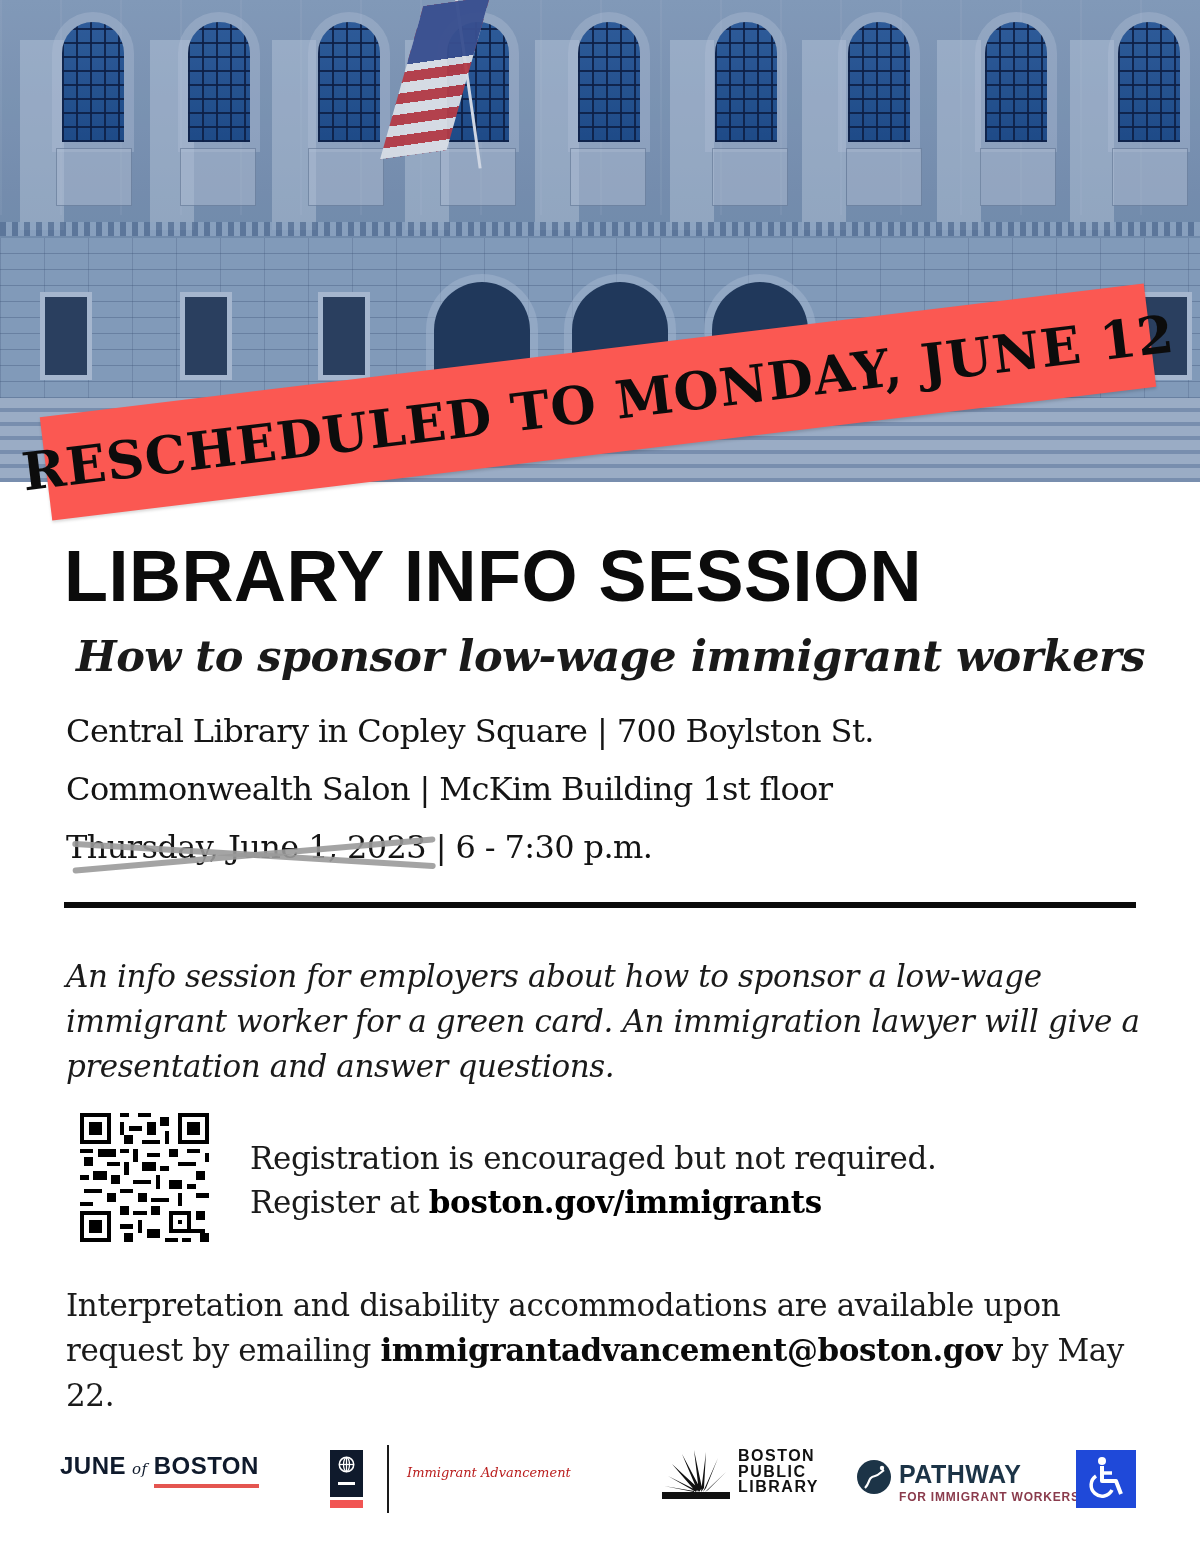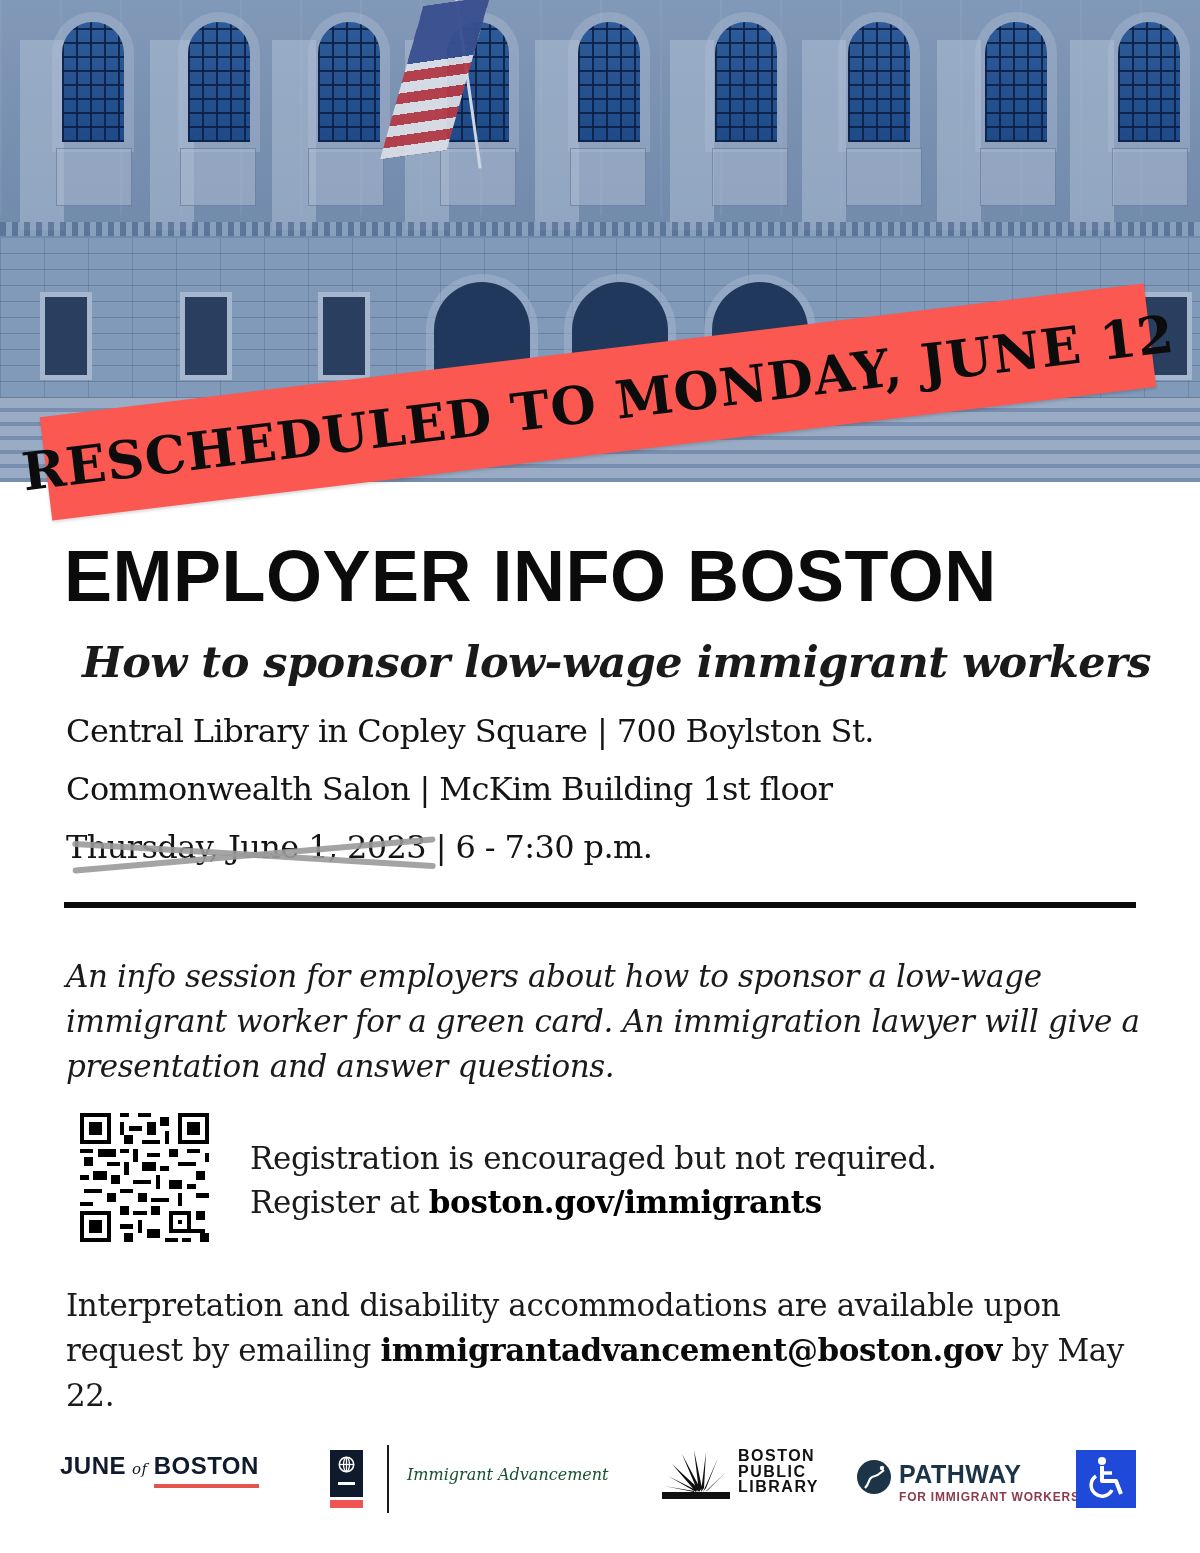--- a/index.html
+++ b/index.html
@@ -39,21 +39,21 @@
   .banner { position:absolute; left:42px; top:350px; width:1112px; height:104px;
             background:#fb5852; transform:rotate(-6.9deg); transform-origin:center;
             display:flex; align-items:center; justify-content:center;
             box-shadow: 0 2px 3px rgba(0,0,0,0.15); }
   .banner span { font-family:"DejaVu Serif", serif; font-weight:bold; font-size:52px; letter-spacing:1px; color:#0c0c0c; white-space:nowrap; }
 
   
   .title { position:absolute; left:64px; top:536px; width:1080px; margin:0;
            font-family:"Liberation Sans", sans-serif; font-weight:bold; font-size:72px; line-height:80px;
            letter-spacing:0.5px; color:#0b0b0b; }
-  .subtitle { position:absolute; left:66px; top:618px; margin:16px;
+  .subtitle { position:absolute; left:66px; top:618px; margin:10px;
            font-family:"DejaVu Serif", serif; font-style:italic; font-size:43px; line-height:56px; color:#1a1a1a; letter-spacing:-0.5px; }
 
   .venue { position:absolute; left:66px; top:702px; font-family:"DejaVu Serif", serif; font-size:32px; line-height:58px; color:#141414; letter-spacing:-0.6px; }
   .venue .line { display:block; white-space:nowrap; }
   .strike { position:relative; display:inline-block; }
   .strike::before { content:""; position:absolute; left:6px; right:-10px; top:34px; height:6px; background:#9a9a9a; border-radius:3px; transform:rotate(3.5deg); opacity:0.9; }
   .strike::after  { content:""; position:absolute; left:6px; right:-10px; top:34px; height:6px; background:#9a9a9a; border-radius:3px; transform:rotate(-5deg); opacity:0.9; }
 
   .rule { position:absolute; left:64px; top:902px; width:1072px; height:6px; background:#0b0b0b; }
 
@@ -72,21 +72,21 @@
   .cob { position:absolute; left:60px; top:22px; font-family:"Liberation Sans", sans-serif; font-weight:bold; font-size:24px; color:#0f1a2c; letter-spacing:0.5px; white-space:nowrap; }
   .cob .of { font-family:"DejaVu Serif", serif; font-style:italic; font-weight:normal; font-size:15px; margin:0 6px; }
   .cob .boston { position:relative; display:inline-block; }
   .cob .boston::after { content:""; position:absolute; left:0; right:0; bottom:-8px; height:4px; background:#e45550; }
   .oia-badge { position:absolute; left:330px; top:20px; width:33px; height:58px; }
   .oia-badge .box { width:33px; height:47px; background:#0f1a2c; position:relative; }
   .oia-badge .box .globe { position:absolute; left:8px; top:6px; width:17px; height:17px; }
   .oia-badge .box .bar { position:absolute; left:8px; top:32px; width:17px; height:3px; background:#fff; }
   .oia-badge .red { width:33px; height:8px; background:#f15553; margin-top:3px; }
   .divider-v { position:absolute; left:387px; top:15px; width:2px; height:68px; background:#1a1a1a; }
-  .oia-text { position:absolute; left:407px; top:35px; font-family:"DejaVu Serif", serif; font-style:italic; font-size:16px; color:#14532d; white-space:nowrap; }
+  .oia-text { position:absolute; left:407px; top:35px; font-family:"DejaVu Serif", serif; font-style:italic; font-size:13px; color:#b91c1c; white-space:nowrap; }
   .bpl { position:absolute; left:662px; top:18px; width:170px; height:60px; }
   .bpl .mark { position:absolute; left:0; top:0; width:70px; height:56px; }
   .bpl .words { position:absolute; left:76px; top:0; font-family:"Liberation Sans", sans-serif; font-weight:bold; font-size:16px; line-height:15.5px; letter-spacing:1.5px; color:#111; }
   .pathway { position:absolute; left:857px; top:20px; width:190px; height:60px; }
   .pathway .circle { position:absolute; left:0; top:10px; width:34px; height:34px; }
   .pathway .name { position:absolute; left:42px; top:10px; font-family:"Liberation Sans", sans-serif; font-size:25px; font-weight:bold; color:#1c3447; letter-spacing:0.5px; }
   .pathway .tag { position:absolute; left:42px; top:40px; font-family:"Liberation Sans", sans-serif; font-size:12px; font-weight:bold; color:#8a3b4c; letter-spacing:0.8px; white-space:nowrap; }
   .access { position:absolute; left:1076px; top:20px; width:60px; height:58px; background:#1f49d9; }
   .access svg { width:60px; height:58px; }
 </style>
@@ -134,21 +134,21 @@
   <div class="steps"></div>
   <div class="pole"></div>
   <div class="flag"></div>
   <div class="tint"></div>
 </div>
 
 <div class="banner">
   <span>RESCHEDULED TO MONDAY, JUNE 12</span>
 </div>
 
-<h1 class="title">EMPLOYER INFO BOSTON</h1>
+<h1 class="title">LIBRARY INFO SESSION</h1>
 <h2 class="subtitle">How to sponsor low-wage immigrant workers</h2>
 
 <div class="venue">
   <span class="line">Central Library in Copley Square | 700 Boylston St.</span>
   <span class="line">Commonwealth Salon | McKim Building 1st floor</span>
   <span class="line"><span class="strike">Thursday, June 1, 2023</span><span> | </span><span>6 - 7:30 p.m.</span></span>
 </div>
 
 <div class="rule"></div>
 

